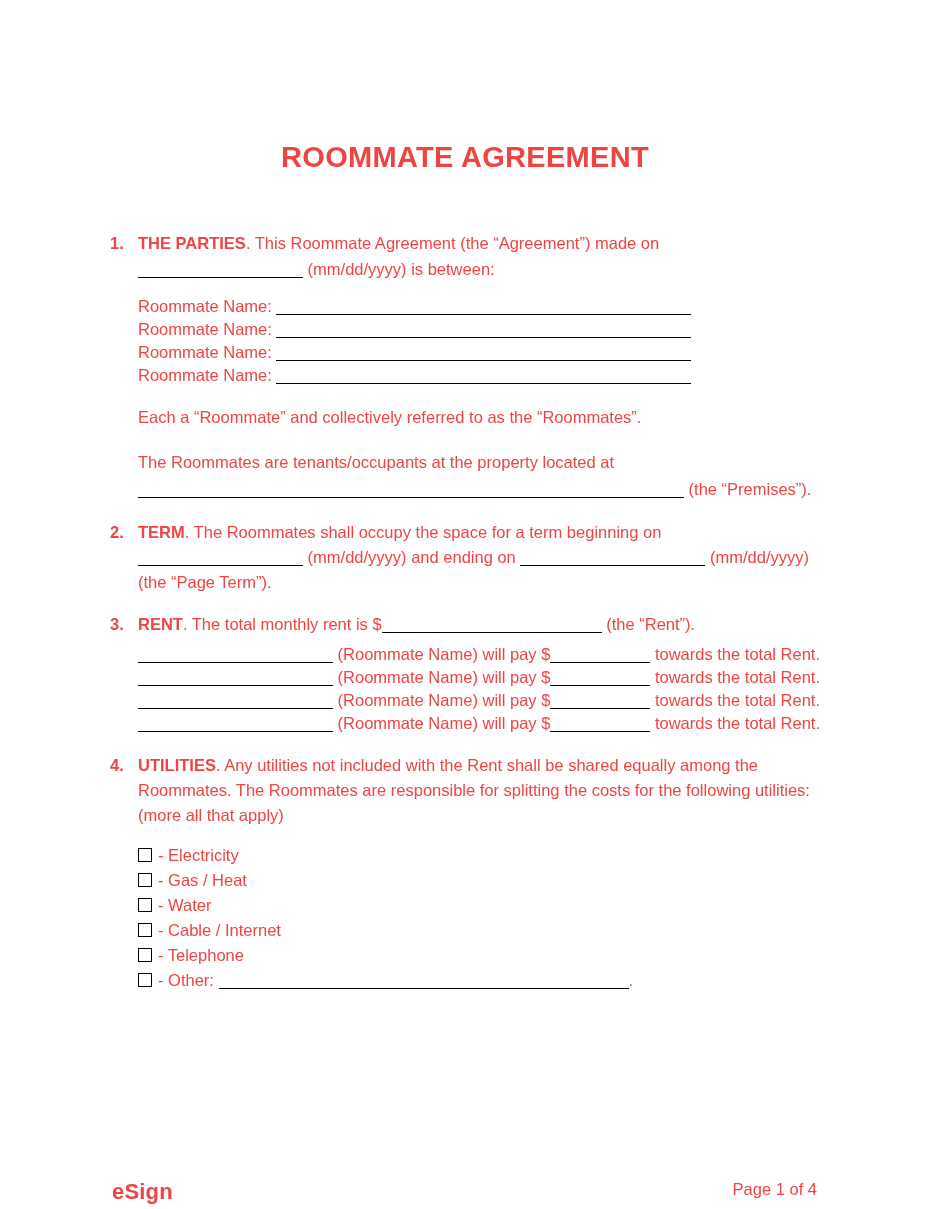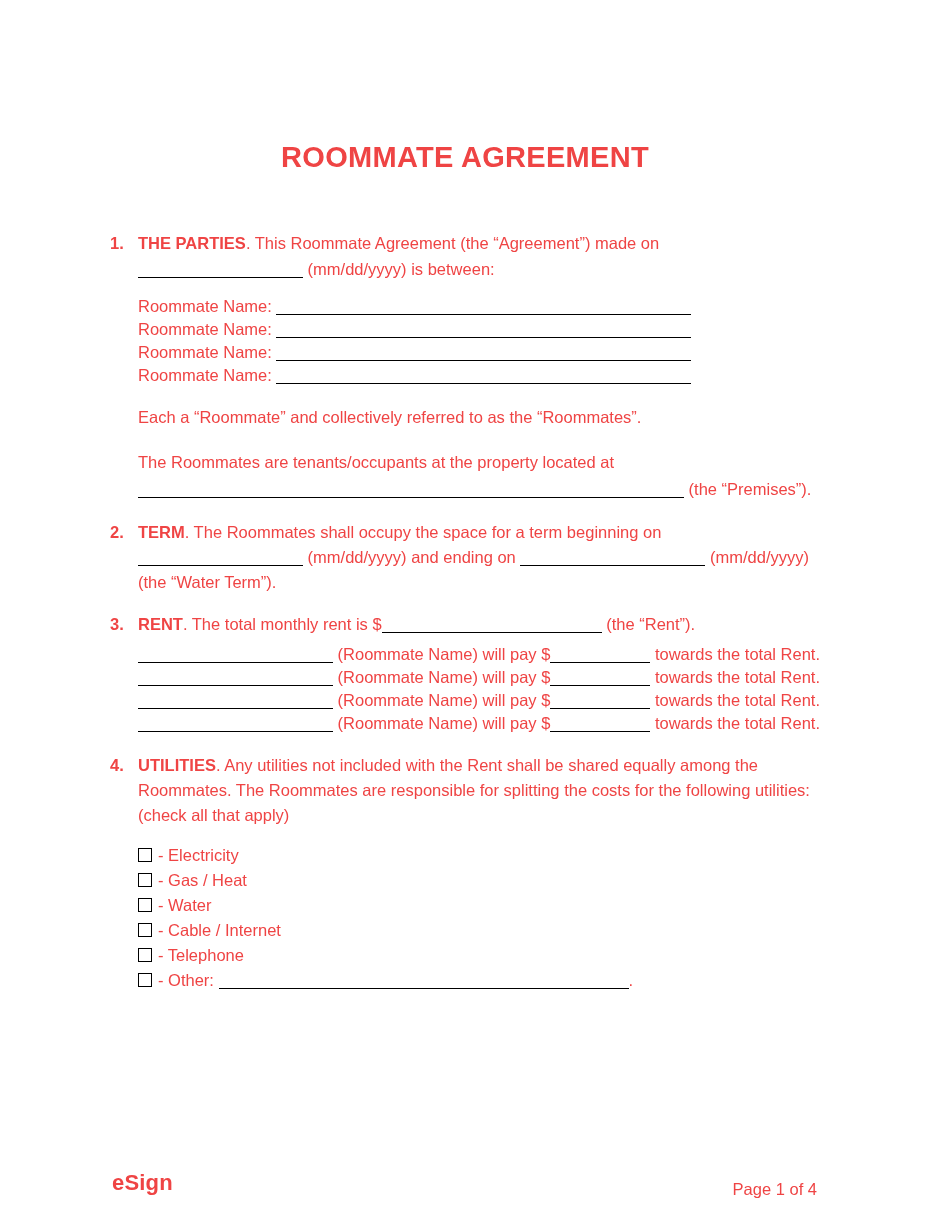--- a/index.html
+++ b/index.html
@@ -62,21 +62,21 @@
   .cb {
     display: inline-block;
     width: 12px; height: 12px;
     border: 1.5px solid #000;
     vertical-align: -1px;
     margin-right: 4px;
     background: #fff;
   }
   .cb-label { margin-left: 2px; }
   .footer-brand {
-    position: absolute; left: 112px; bottom: 49px;
+    position: absolute; left: 112px; bottom: 40px;
     font-weight: bold; font-size: 22px; letter-spacing: 0.2px;
   }
   .footer-page {
     position: absolute; right: 117px; bottom: 46px;
     font-size: 16.5px;
   }
 </style>
 </head>
 <body>
 
@@ -108,21 +108,21 @@
         </div>
 
       </div>
     </div>
 
     <div class="section s2 mt-s2">
       <div class="sec-num">2.</div>
       <div class="sec-body">
         <div class="ln"><span class="b">TERM</span><span>. The Roommates shall occupy the space for a term beginning on</span></div>
         <div class="ln"><span class="bl w165"></span> <span>(mm/dd/yyyy) and ending on</span> <span class="bl w185"></span> <span>(mm/dd/yyyy)</span></div>
-        <div class="ln">(the “Water Term”).</div>
+        <div class="ln">(the “Page Term”).</div>
       </div>
     </div>
 
     <div class="section s3 mt-s3">
       <div class="sec-num">3.</div>
       <div class="sec-body">
         <div class="ln"><span class="b">RENT</span><span>. The total monthly rent is $</span><span class="bl w220"></span> <span>(the “Rent”).</span></div>
       </div>
     </div>
 
@@ -135,21 +135,21 @@
         <div class="ln"><span class="bl w195"></span> <span>(Roommate Name) will pay $</span><span class="bl w100"></span> <span>towards the total Rent.</span></div>
         <div class="ln"><span class="bl w195"></span> <span>(Roommate Name) will pay $</span><span class="bl w100"></span> <span>towards the total Rent.</span></div>
       </div>
     </div>
 
     <div class="section s4 mt-s4">
       <div class="sec-num">4.</div>
       <div class="sec-body">
         <div class="ln"><span class="b">UTILITIES</span><span>. Any utilities not included with the Rent shall be shared equally among the</span></div>
         <div class="ln">Roommates. The Roommates are responsible for splitting the costs for the following utilities:</div>
-        <div class="ln">(check all that apply)</div>
+        <div class="ln">(more all that apply)</div>
       </div>
     </div>
 
     <div class="section cbs mt-cbs">
       <div class="sec-num"></div>
       <div class="sec-body">
         <div class="ln"><span class="cb"></span><span class="cb-label">- Electricity</span></div>
         <div class="ln"><span class="cb"></span><span class="cb-label">- Gas / Heat</span></div>
         <div class="ln"><span class="cb"></span><span class="cb-label">- Water</span></div>
         <div class="ln"><span class="cb"></span><span class="cb-label">- Cable / Internet</span></div>

